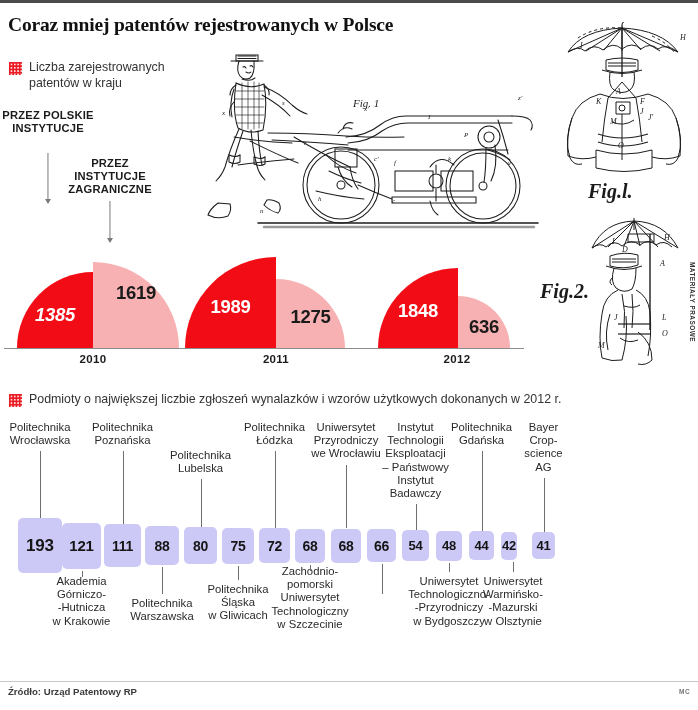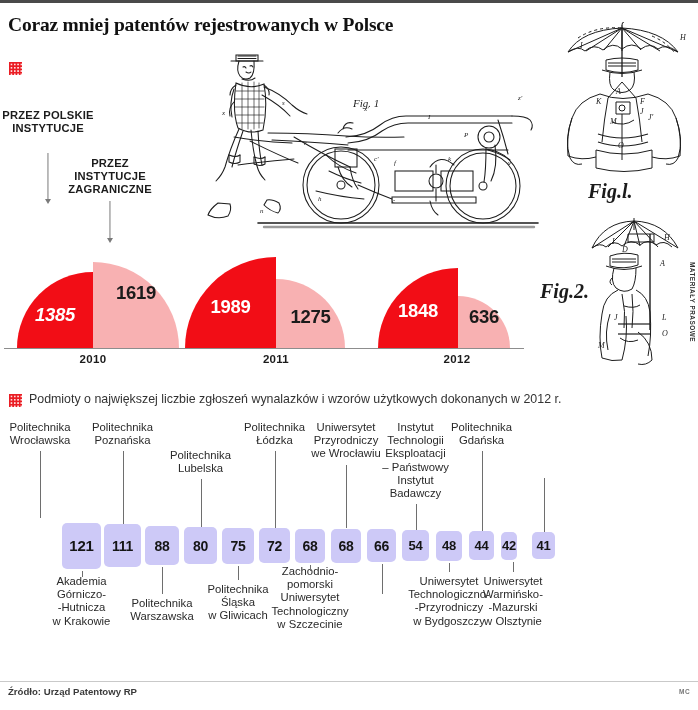--- a/index.html
+++ b/index.html
@@ -96,20 +96,21 @@
 </style>
 </head>
 <body>
 
 <div class="topline"></div>
 
 <div class="title">Coraz mniej patentów rejestrowanych w Polsce</div>
 
 <div class="legend legend-a">
   <span class="swatch"></span>
+  <span class="legend-text" style="width:148px;">Liczba zarejestrowanych patentów w kraju</span>
 </div>
 
 <div class="sc-wrap">
 
   <div class="callout" style="left:-6px;top:14px;width:108px;">
     <div class="ctext">PRZEZ POLSKIE INSTYTUCJE</div>
     <div class="cline" style="top:44px;height:49px;"></div>
     <div class="carrow" style="top:90px;"></div>
   </div>
 
@@ -139,21 +140,21 @@
       <div class="qval on-pink" style="bottom:20px;">1275</div>
     </div>
   </div>
   <div class="yr" style="left:241px;width:70px;">2011</div>
 
   <div class="grp">
     <div class="q left" style="left:378px;width:80px;height:80px;">
       <div class="qval on-red" style="bottom:26px;">1848</div>
     </div>
     <div class="q right" style="left:458px;width:52px;height:52px;">
-      <div class="qval on-pink" style="bottom:20px;">636</div>
+      <div class="qval on-pink" style="bottom:10px;">636</div>
     </div>
   </div>
   <div class="yr" style="left:422px;width:70px;">2012</div>
 </div>
 
 <svg class="illu" style="left:198px;top:45px;" width="350" height="220" viewBox="0 0 350 220">
   <g stroke="#1d1d1d" fill="none" stroke-width="1.05" stroke-linecap="round">
 
     <path d="M60 178 L340 178" stroke-width="1.6"></path>
     <path d="M66 182 L336 182" stroke="#9a9a9a" stroke-width="2.4"></path>
@@ -347,20 +348,21 @@
 <div class="figlabel" style="left:540px;top:280px;">Fig.2.</div>
 
 <div class="credit">MATERIAŁY PRASOWE</div>
 
 <div class="legend legend-b">
   <span class="swatch"></span>
   <span class="legend-text" style="width:640px;white-space:nowrap;">Podmioty o największej liczbie zgłoszeń wynalazków i wzorów użytkowych dokonanych w 2012 r.</span>
 </div>
 
 <div class="ent-wrap">
+    <div class="ebox" style="left: 18px; top: 103px; width: 44px; height: 55px; font-size: 17px;">193</div>
     <div class="elabel" style="width: 86px; left: -3px; top: 6px;">Politechnika<br>Wrocławska</div>
     <div class="eline" style="left: 40px; top: 36.4px; height: 66.6px;"></div>
     <div class="ebox" style="left: 62px; top: 107.5px; width: 39px; height: 46px; font-size: 15px;">121</div>
     <div class="elabel" style="width: 86px; left: 38.5px; top: 160px;">Akademia<br>Górniczo-<br>-Hutnicza<br>w Krakowie</div>
     <div class="eline" style="left: 81.5px; top: 155.5px; height: 6px;"></div>
     <div class="ebox" style="left: 104px; top: 109px; width: 37px; height: 43px; font-size: 14px;">111</div>
     <div class="elabel" style="width: 86px; left: 79.5px; top: 6px;">Politechnika<br>Poznańska</div>
     <div class="eline" style="left: 122.5px; top: 36.4px; height: 72.6px;"></div>
     <div class="ebox" style="left: 145px; top: 111px; width: 34px; height: 39px; font-size: 14px;">88</div>
     <div class="elabel" style="width: 86px; left: 119px; top: 182px;">Politechnika<br>Warszawska</div>
@@ -388,18 +390,19 @@
     <div class="ebox" style="left: 436px; top: 115.5px; width: 26px; height: 30px; font-size: 13px;">48</div>
     <div class="elabel" style="width: 86px; left: 406px; top: 160px;">Uniwersytet<br>Technologiczno-<br>-Przyrodniczy<br>w Bydgoszczy</div>
     <div class="eline" style="left: 449px; top: 147.5px; height: 9.5px;"></div>
     <div class="ebox" style="left: 469px; top: 116px; width: 25px; height: 29px; font-size: 13px;">44</div>
     <div class="elabel" style="width: 86px; left: 438.5px; top: 6px;">Politechnika<br>Gdańska</div>
     <div class="eline" style="left: 481.5px; top: 36.4px; height: 79.6px;"></div>
     <div class="ebox" style="left: 501px; top: 116.5px; width: 16px; height: 28px; font-size: 13px;">42</div>
     <div class="elabel" style="width: 86px; left: 470px; top: 160px;">Uniwersytet<br>Warmińsko-<br>-Mazurski<br>w Olsztynie</div>
     <div class="eline" style="left: 513px; top: 146.5px; height: 10.5px;"></div>
     <div class="ebox" style="left: 532px; top: 117px; width: 23px; height: 27px; font-size: 13px;">41</div>
+    <div class="elabel" style="width: 86px; left: 500.5px; top: 6px;">Bayer<br>Crop-<br>science<br>AG</div>
     <div class="eline" style="left: 543.5px; top: 62.8px; height: 54.2px;"></div>
   </div>
 
 <div class="footline"></div>
 <div class="source">Źródło: Urząd Patentowy RP</div>
 <div class="sig">MC</div>
 
 </body></html>

